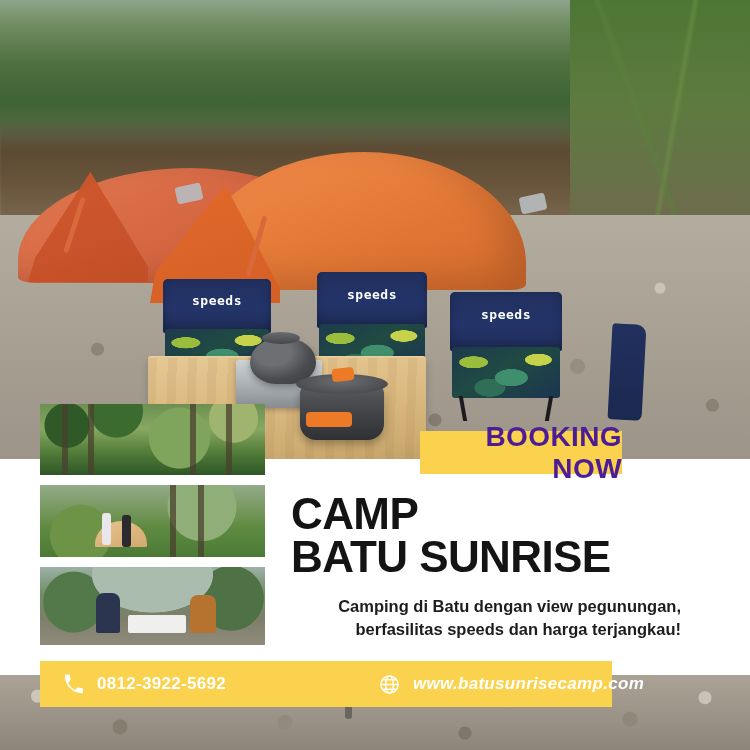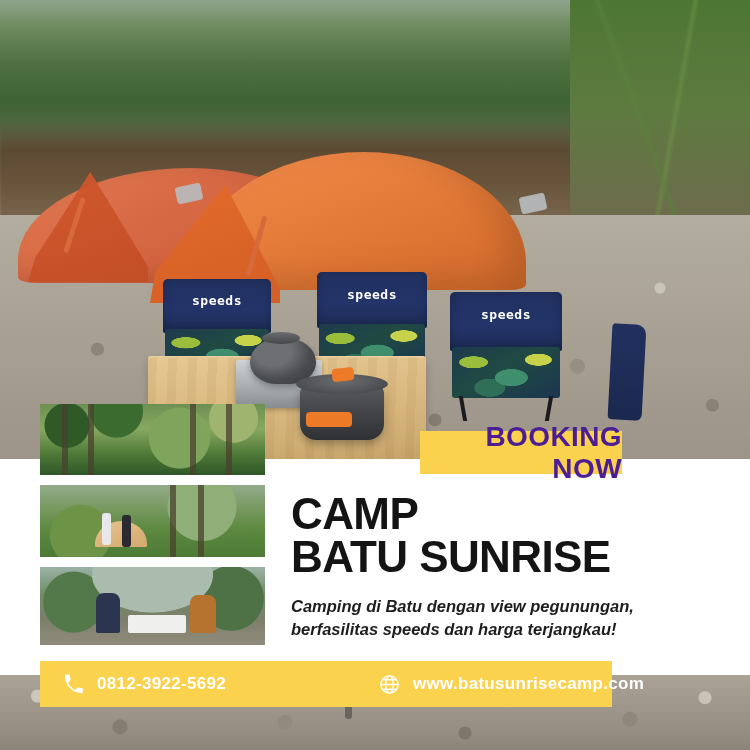--- a/index.html
+++ b/index.html
@@ -235,22 +235,22 @@
   }
 
   
   .headline {
     position:absolute; left:291px; top:493px; width:400px;
     font-size:44px; line-height:.97; font-weight:800; color:#141414;
     letter-spacing:-.6px; z-index:6;
   }
   .subtext {
     position:absolute; left:291px; top:595px; width:390px;
-    font-size:16.5px; line-height:1.42; font-weight:600; font-style:italic;
-    color:#1d1d1d; z-index:6;
+    font-size:16.5px; line-height:1.42; font-weight:600; 
+    color:#1d1d1d; z-index:6;text-align:right;
   }
 
   
   .thumb { position:absolute; left:40px; width:225px; overflow:hidden; background:#6a7f55; z-index:6; }
   .thumb-1 { top:404px; height:71px; }
   .thumb-2 { top:485px; height:72px; }
   .thumb-3 { top:567px; height:78px; }
 
   .t1 {
     background:
@@ -307,21 +307,21 @@
     background:#5c5a58; border-radius:3px; opacity:.8;
   }
 
   
   .contactbar {
     position:absolute; left:40px; top:661px; width:572px; height:46px;
     background:#FBD24E; z-index:8; display:flex; align-items:center;
   }
   .contact-item { display:flex; align-items:center; gap:12px; }
   .contact-phone { margin-left:22px; }
-  .contact-web { margin-left:152px; }
+  .contact-web { margin-left:152px;font-style:italic; }
   .contact-text {
     color:#ffffff; font-size:17px; font-weight:700; letter-spacing:.3px;
     white-space:nowrap;
   }
   .ico { width:23px; height:23px; flex:0 0 23px; display:block; }
 </style>
 </head>
 <body>
 
 <div class="poster">

